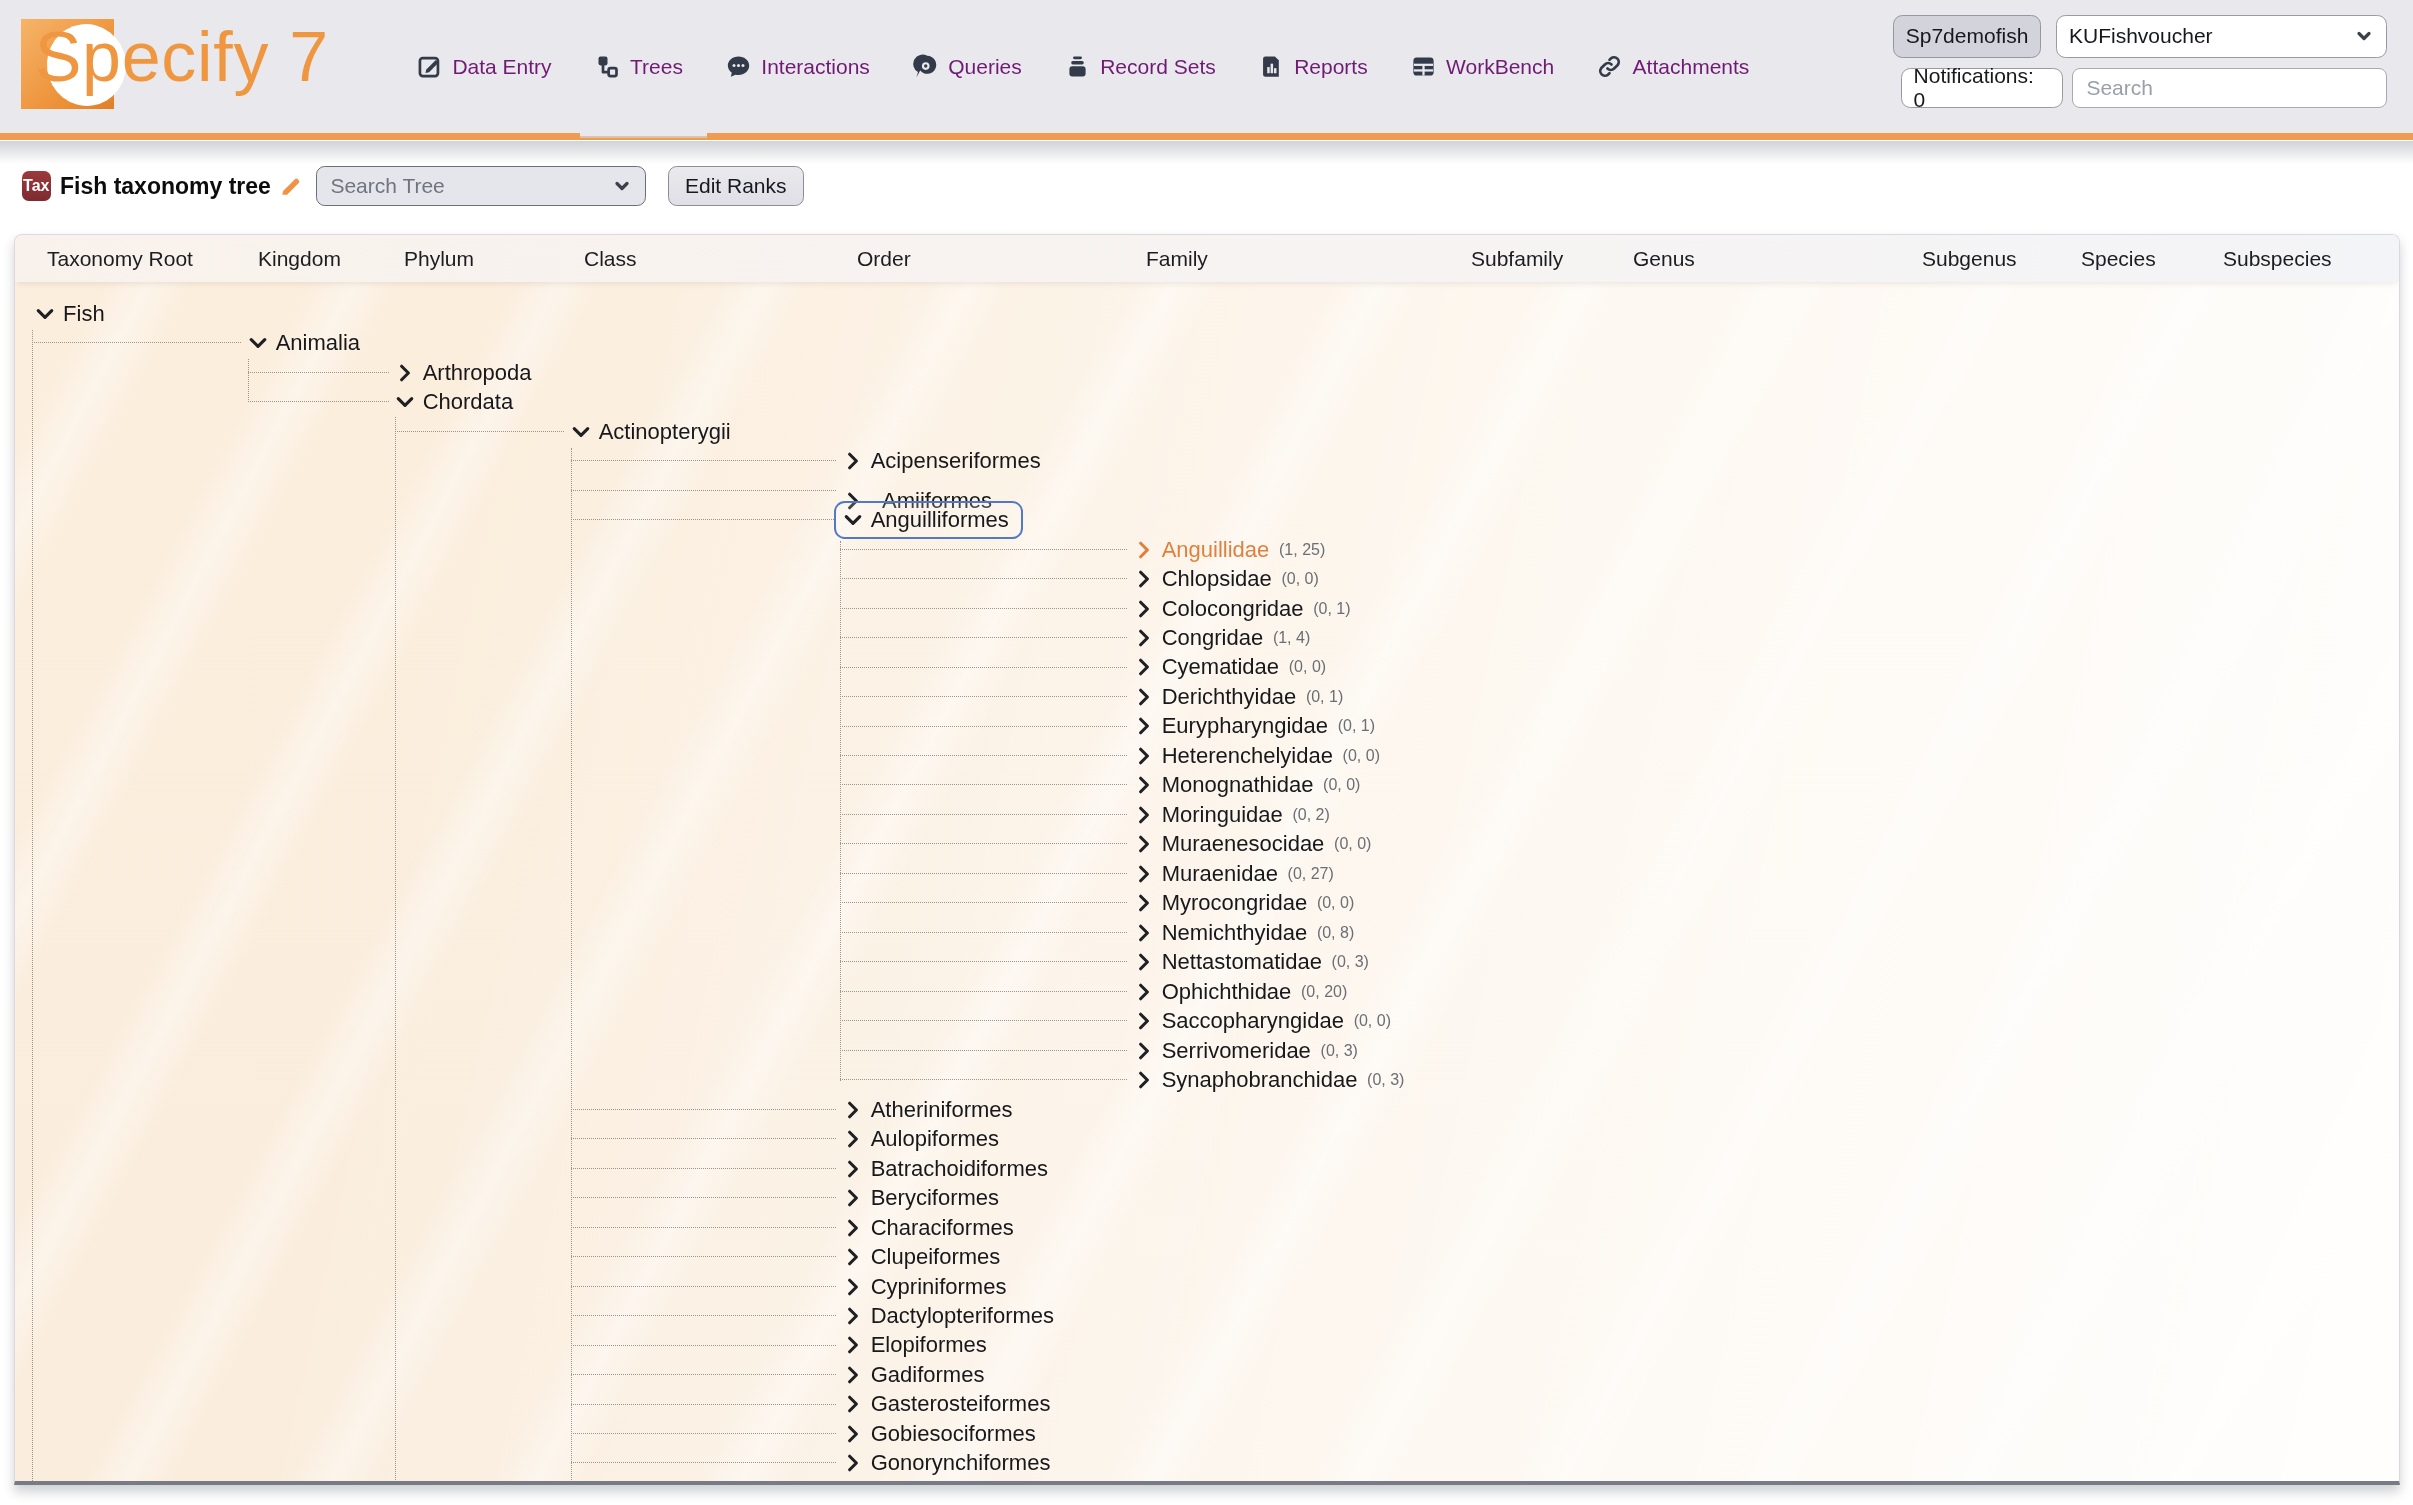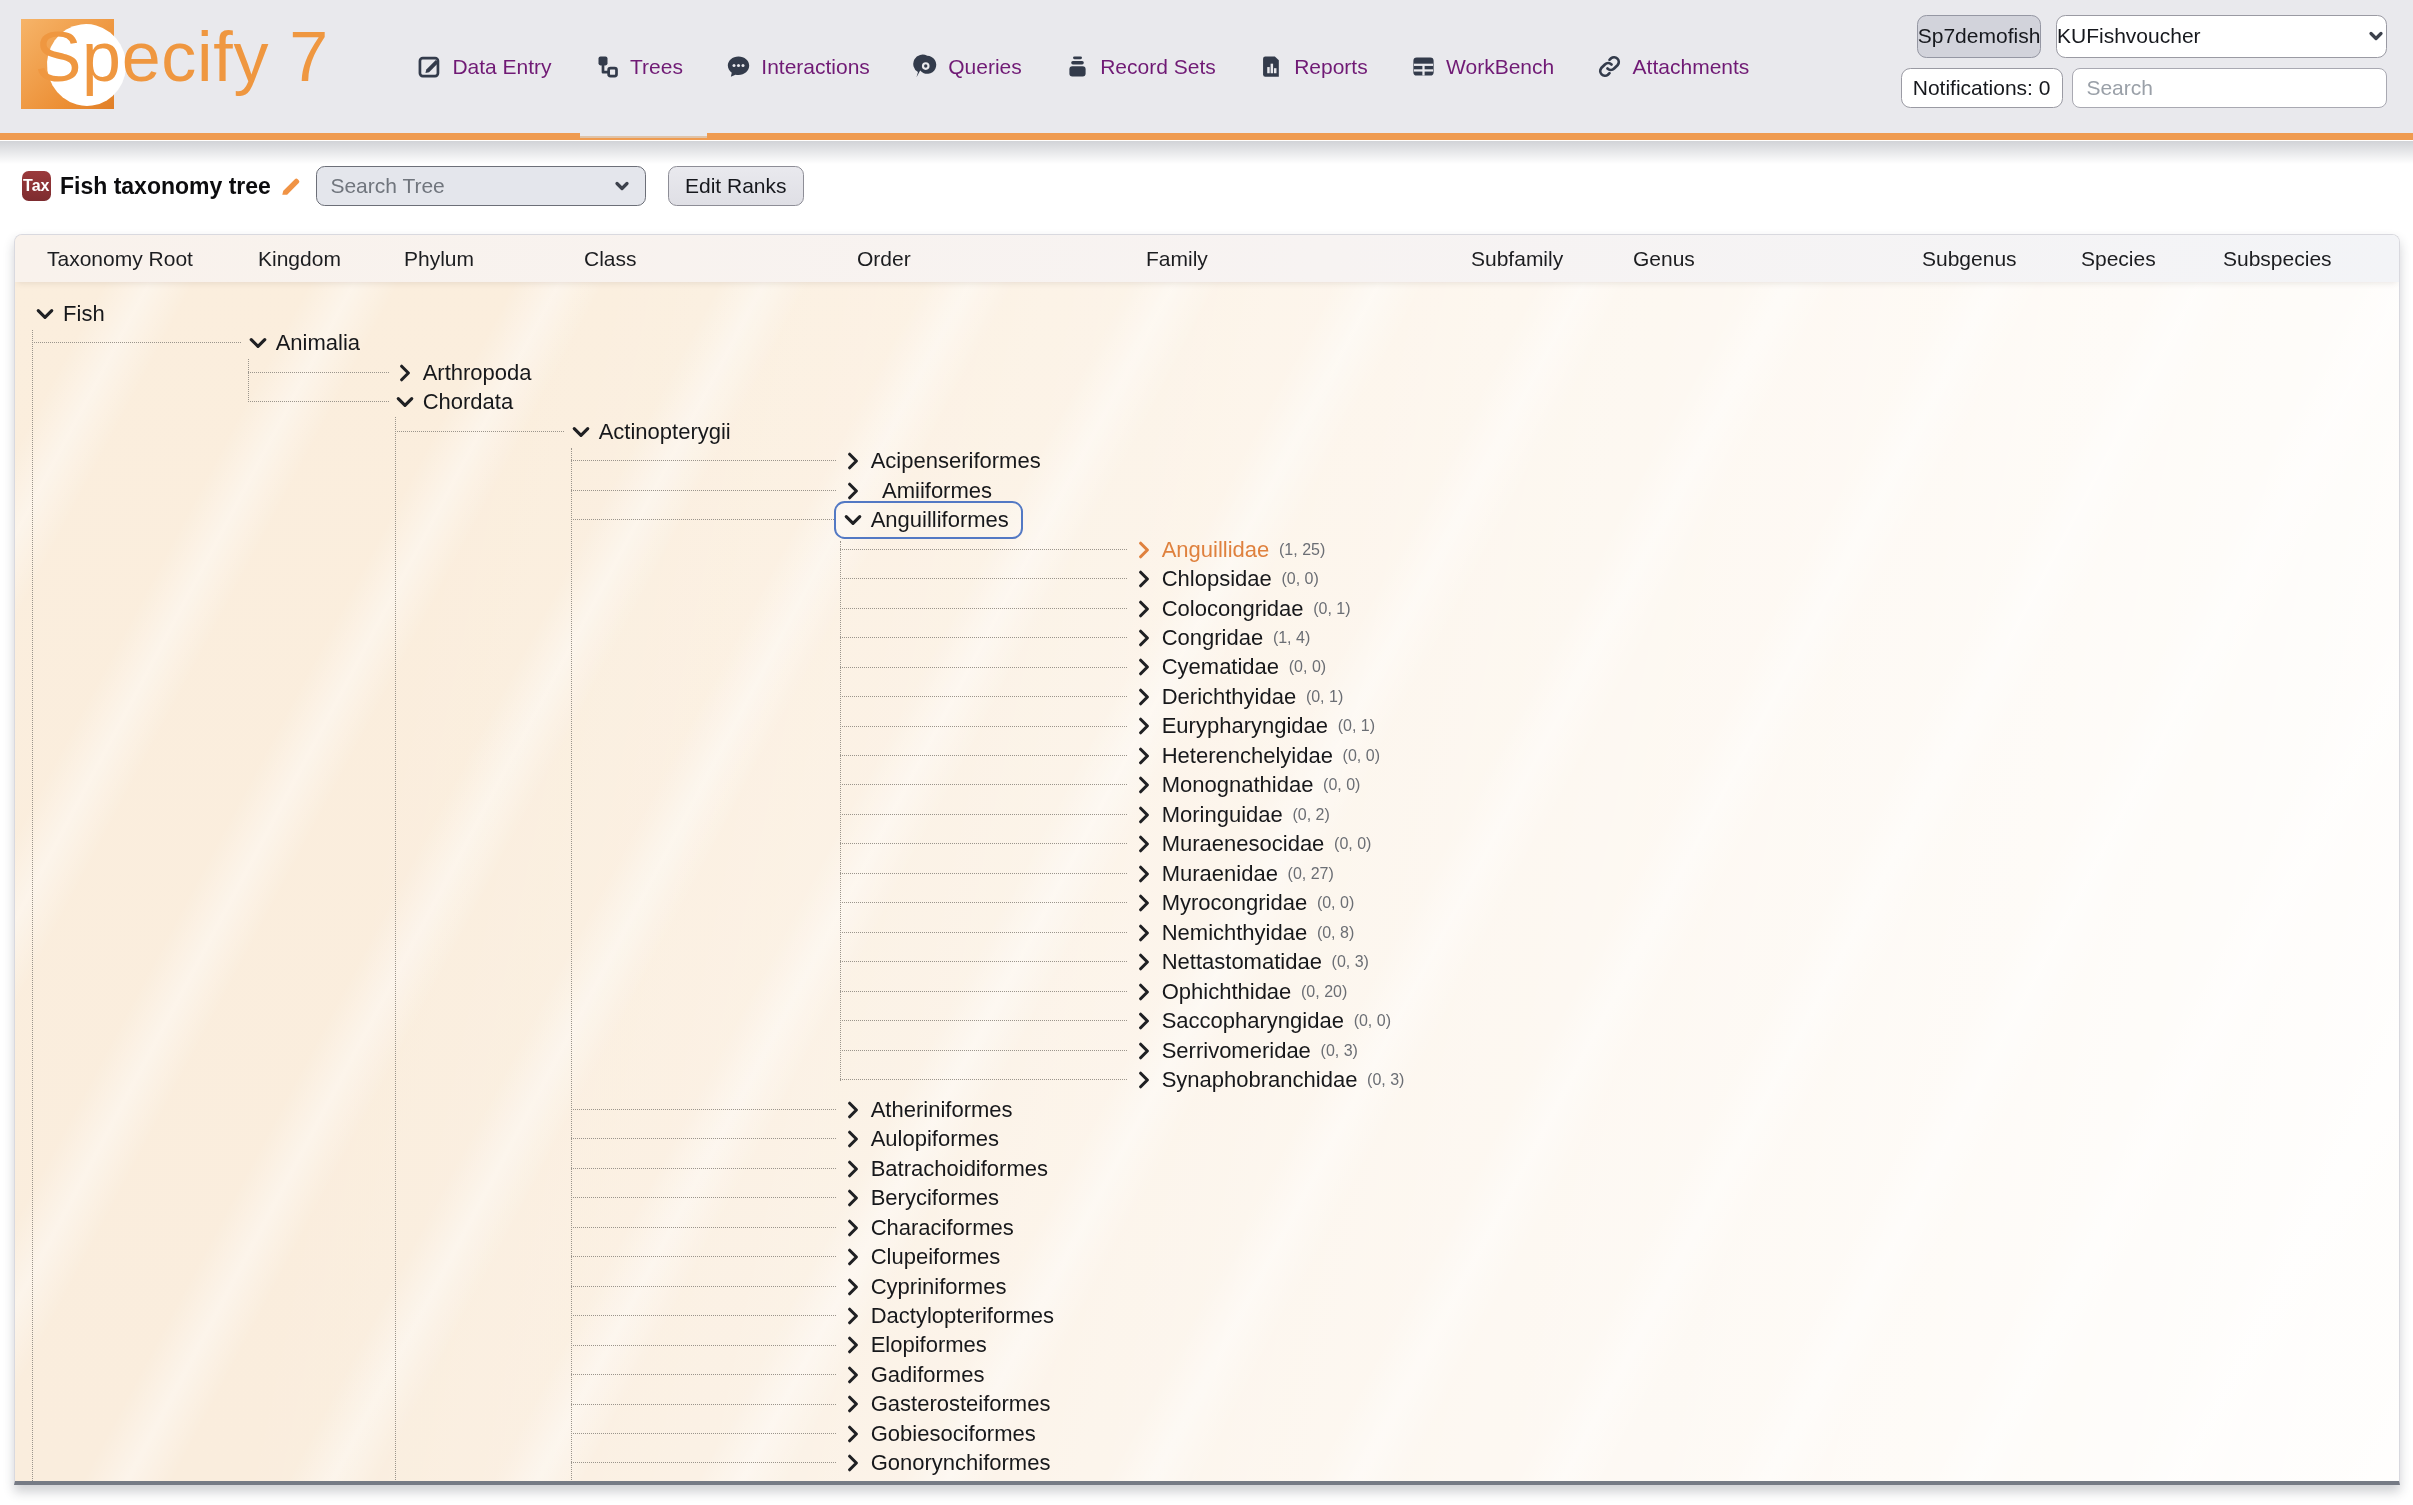--- a/index.html
+++ b/index.html
@@ -23,21 +23,21 @@
   
   #main-nav { position:absolute; left:416px; top:0; height:133px; display:flex; align-items:center; gap:42px; }
   .nav-item { display:flex; align-items:center; gap:9.4px; color:#701a75; font-size:21px; font-weight:500; cursor:pointer; white-space:nowrap; }
   .nav-item svg { width:27px; height:27px; flex:0 0 auto; }
   .ic-fill { fill:#333b4b; } .ic-stroke { stroke:#333b4b; fill:none; stroke-width:2.4; stroke-linecap:round; stroke-linejoin:round; }
 
   
   #account { position:absolute; right:26px; top:14.7px; display:flex; flex-direction:column; gap:10.7px; align-items:flex-end; }
   .acct-row { display:flex; gap:14.7px; }
   .pill { height:43px; border-radius:9.4px; border:1.3px solid #9a9aa3; font-size:21px; color:#16181d;
-    display:flex; align-items:center; padding:0 0; background:#fff; }
+    display:flex; align-items:center; padding:0 12px; background:#fff; }
   #user-button { background:#d2d3db; border-color:#9597a3; }
   #collection-select { width:331px; justify-content:space-between; cursor:pointer; }
   #notifications-button { width:162px; height:40px; justify-content:center; }
   #global-search { width:315px; height:40px; border:1.3px solid #a9a9b2; border-radius:8px; font-size:21px; padding:0 13.4px; color:#16181d; font-family:"Liberation Sans",sans-serif; }
   #global-search::placeholder { color:#9aa0a8; }
   .sel-chev { width:20px; height:20px; stroke:#3c414c; stroke-width:2.6; fill:none; stroke-linecap:round; stroke-linejoin:round; }
 
   
   #tree-toolbar { position:absolute; left:0; top:164px; width:2413px; height:44px; }
   #tax-badge { position:absolute; left:21.5px; top:7.4px; width:29.5px; height:29.5px; border-radius:6.7px;
@@ -251,21 +251,21 @@
           <span class="node-name">Actinopterygii</span>
         </div>
         <div class="h-line" style="left: 556px; top: 178px; width: 265px;"></div>
         <div class="tree-node" style="left: 819px; top: 160px;">
           <svg class="chev collapsed" viewBox="0 0 16 16">
             <path d="M5 2 L11 8 L5 14"></path>
           </svg>
           <span class="node-name">Acipenseriformes</span>
         </div>
         <div class="h-line" style="left: 556px; top: 208px; width: 265px;"></div>
-        <div class="tree-node" style="left: 819px; top: 190px; gap: 20px;">
+        <div class="tree-node" style="left: 819px; top: 200px; gap: 20px;">
           <svg class="chev collapsed" viewBox="0 0 16 16">
             <path d="M5 2 L11 8 L5 14"></path>
           </svg>
           <span class="node-name">Amiiformes</span>
         </div>
         <div class="h-line" style="left: 556px; top: 237px; width: 265px;"></div>
         <div class="tree-node selected" style="left: 819px; top: 219px;">
           <svg class="chev expanded" viewBox="0 0 16 16">
             <path d="M5 2 L11 8 L5 14"></path>
           </svg>

